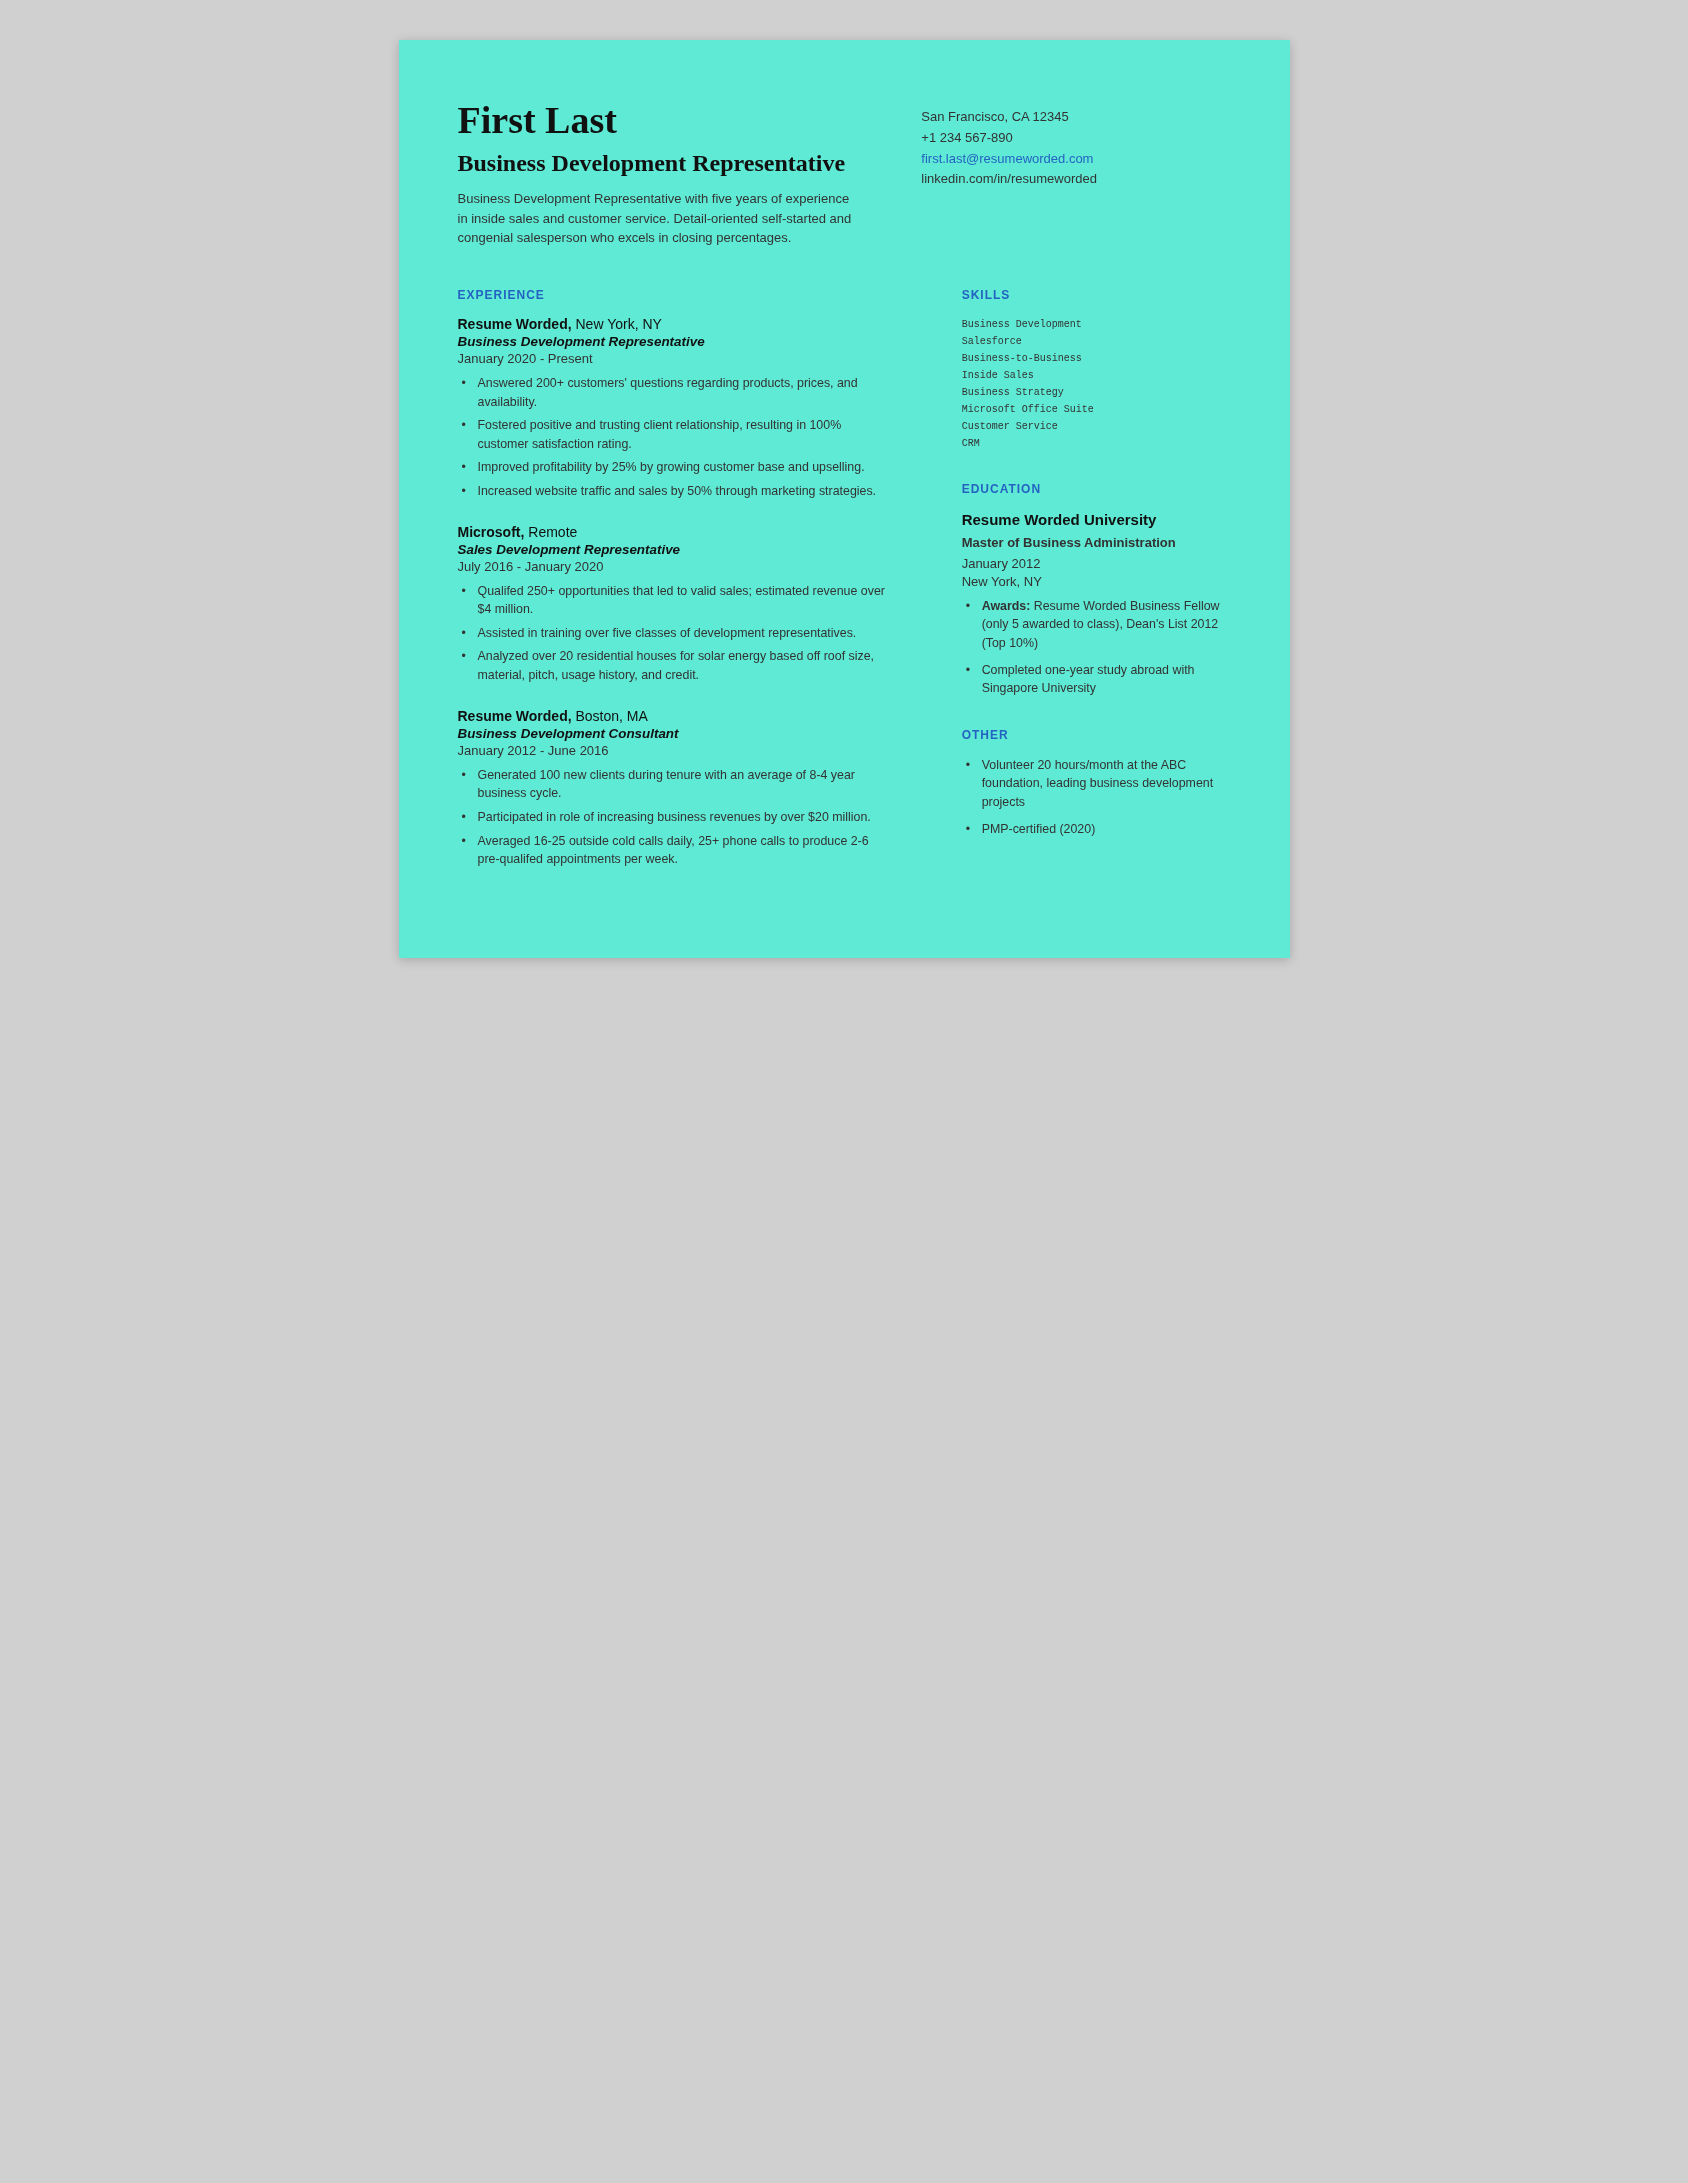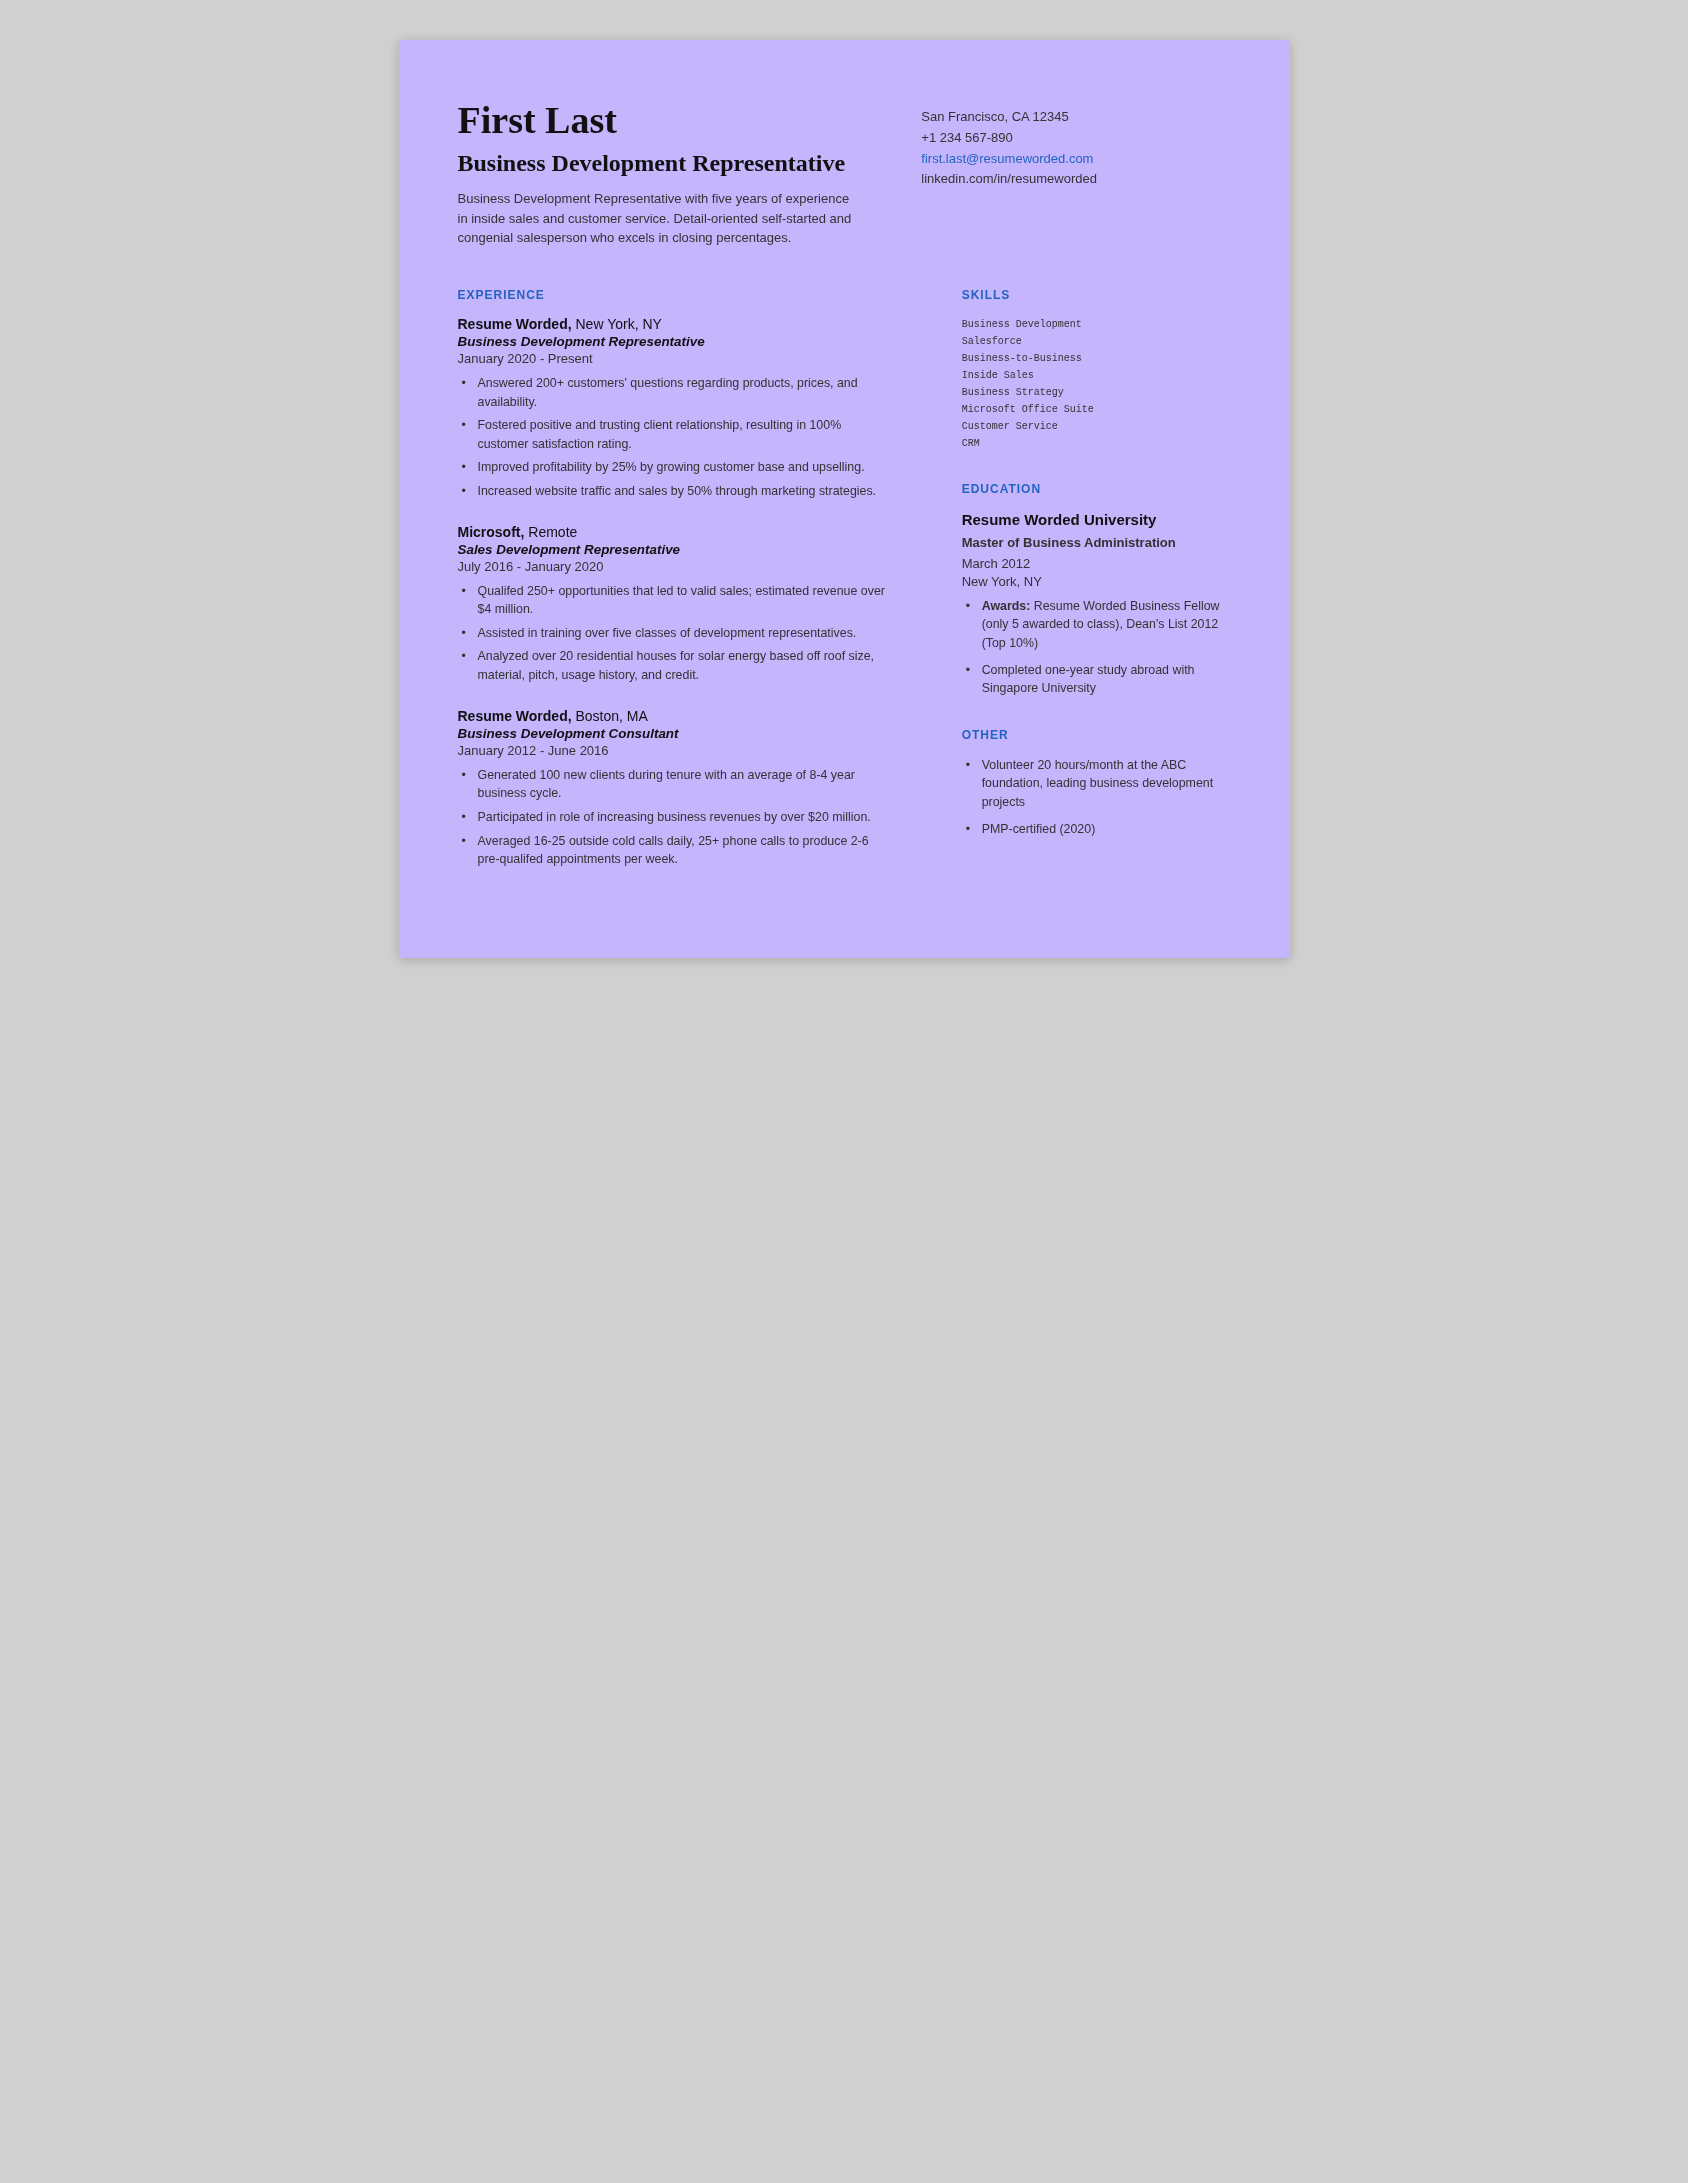--- a/index.html
+++ b/index.html
@@ -5,21 +5,21 @@
     * { margin: 0; padding: 0; box-sizing: border-box; }
     body {
       background: #d0d0d0;
       display: flex;
       justify-content: center;
       align-items: flex-start;
       padding: 40px 20px;
       font-family: Georgia, 'Times New Roman', serif;
     }
     .page {
-      background: #c4b5fd;
+      background: #5eead4;
       width: 891px;
       padding: 59px 59px 59px 59px;
       box-shadow: 0 2px 10px rgba(0,0,0,0.2);
     }
     .header-section {
       display: flex;
       justify-content: space-between;
       align-items: flex-start;
       margin-bottom: 40px;
     }
@@ -289,21 +289,21 @@
           <li>Microsoft Office Suite</li>
           <li>Customer Service</li>
           <li>CRM</li>
         </ul>
       </div>
 
       <div class="section">
         <div class="section-title">EDUCATION</div>
         <div class="edu-school">Resume Worded University</div>
         <div class="edu-degree">Master of Business Administration</div>
-        <div class="edu-date">March 2012</div>
+        <div class="edu-date">January 2012</div>
         <div class="edu-location">New York, NY</div>
         <ul class="other-bullet-list">
           <li><span class="awards-text"><strong>Awards:</strong> Resume Worded Business Fellow (only 5 awarded to class), Dean's List 2012 (Top 10%)</span></li>
           <li><span class="awards-text">Completed one-year study abroad with Singapore University</span></li>
         </ul>
       </div>
 
       <div class="section">
         <div class="section-title">OTHER</div>
         <ul class="other-bullet-list">

